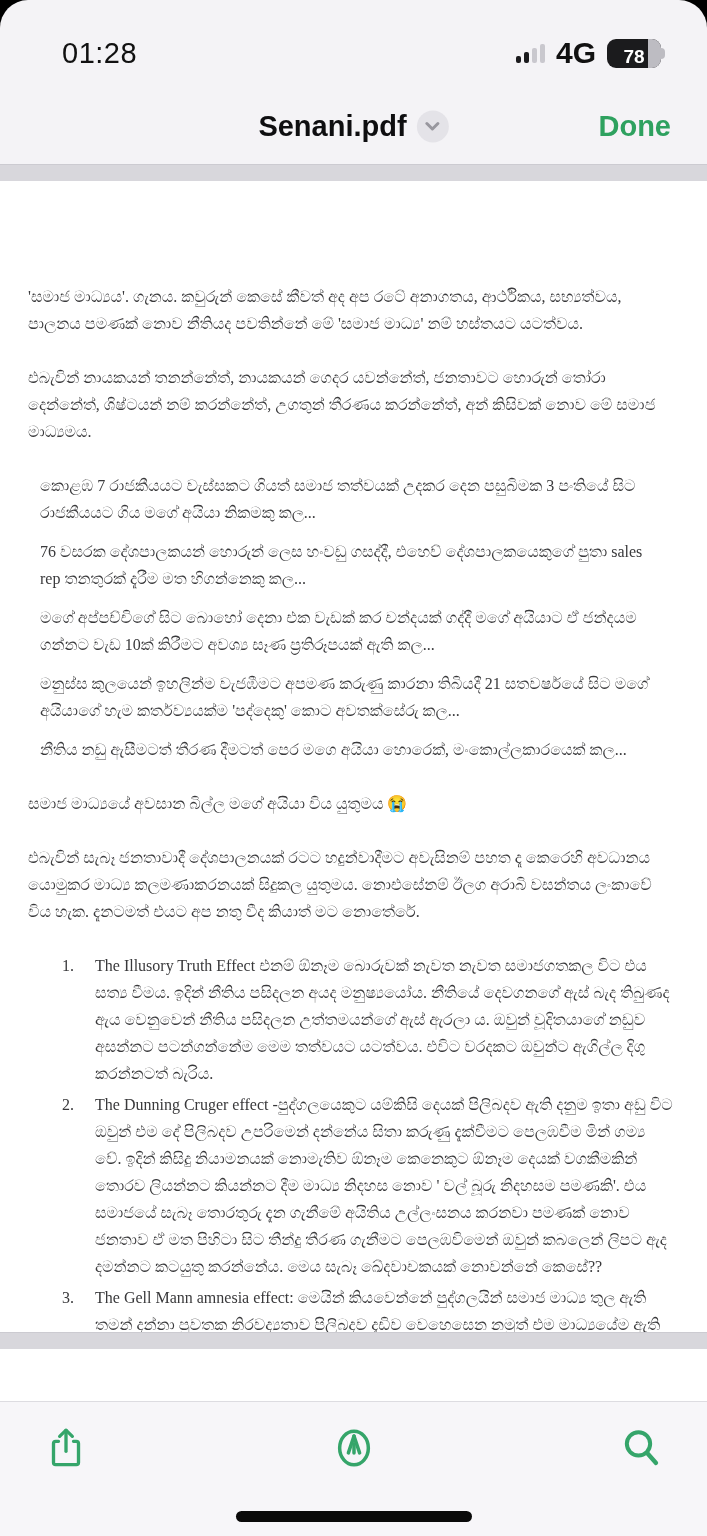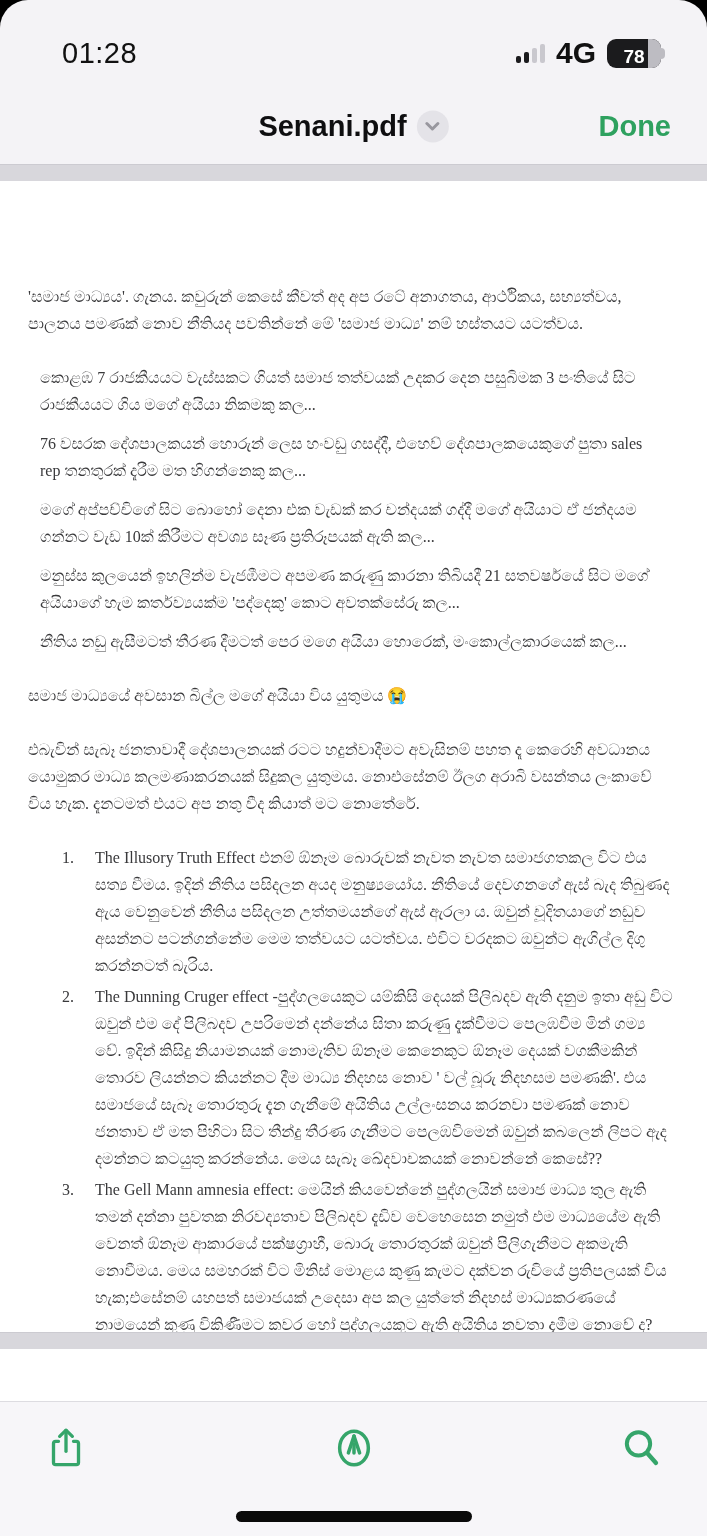--- a/index.html
+++ b/index.html
@@ -131,20 +131,21 @@
         </svg>
       </button>
     </div>
     <button class="done-btn">Done</button>
   </div>
 
   <div class="band"></div>
 
   <div class="pdf-page">
     <p class="para">'සමාජ මාධ්‍යය'. ගැනය. කවුරුන් කෙසේ කීවත් අද අප රටේ අනාගතය, ආර්ථිකය, සභ්‍යත්වය, පාලනය පමණක් නොව නීතියද පවතින්නේ මේ 'සමාජ මාධ්‍ය' නම් හස්තයට යටත්වය.</p>
+    <p class="para">එබැවින් නායකයන් තනන්නේත්, නායකයන් ගෙදර යවන්නේත්, ජනතාවට හොරුන් තෝරා දෙන්නේත්, ශිෂ්ටයන් නම් කරන්නේත්, උගතුන් තීරණය කරන්නේත්, අන් කිසිවක් නොව මේ සමාජ මාධ්‍යමය.</p>
 
     <div class="story-block">
       <p class="story-line">කොළඹ 7 රාජකීයයට වැස්සකට ගියත් සමාජ තත්වයක් උදකර දෙන පසුබිමක 3 පංතියේ සිට රාජකීයයට ගිය මගේ අයියා නිකමකු කල...</p>
       <p class="story-line">76 වසරක දේශපාලකයන් හොරුන් ලෙස හංවඩු ගසද්දී, එහෙව් දේශපාලකයෙකුගේ පුතා sales rep තනතුරක් දැරීම මත හිගන්නෙකු කල...</p>
       <p class="story-line">මගේ අප්පච්චිගේ සිට බොහෝ දෙනා එක වැඩක් කර චන්දයක් ගද්දී මගේ අයියාට ඒ ජන්දයම ගන්නට වැඩ 10ක් කිරීමට අවශ්‍ය සෑණ ප්‍රතිරූපයක් ඇති කල...</p>
       <p class="story-line">මනුස්ස කුලයෙන් ඉහලින්ම වැජඹීමට අපමණ කරුණු කාරනා තිබියදී 21 සතවර්ෂයේ සිට මගේ අයියාගේ හැම කර්තව්‍යයක්ම 'පද්දෙකු' කොට අවතක්සේරු කල...</p>
       <p class="story-line">නීතිය නඩු ඇසීමටත් තීරණ දීමටත් පෙර මගෙ අයියා හොරෙක්, මංකොල්ලකාරයෙක් කල...</p>
     </div>
 
     <p class="para">සමාජ මාධ්‍යයේ අවසාන බිල්ල මගේ අයියා විය යුතුමය 😭</p>

